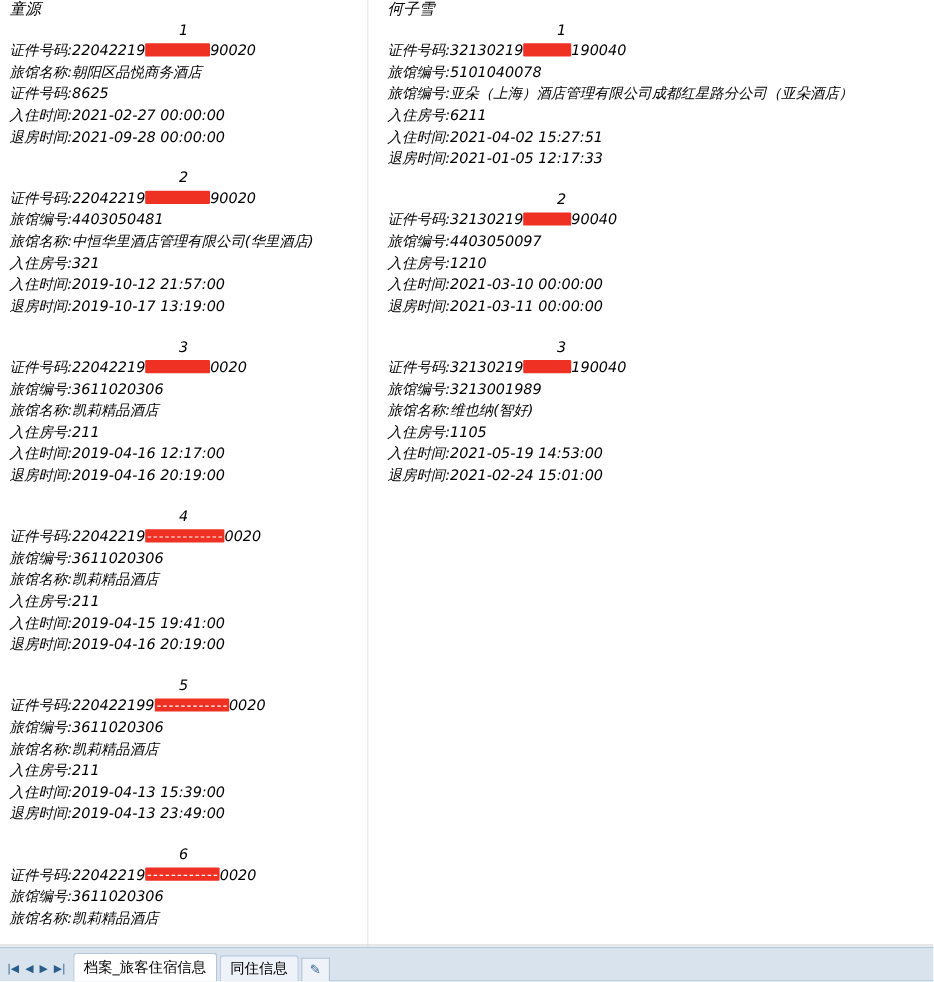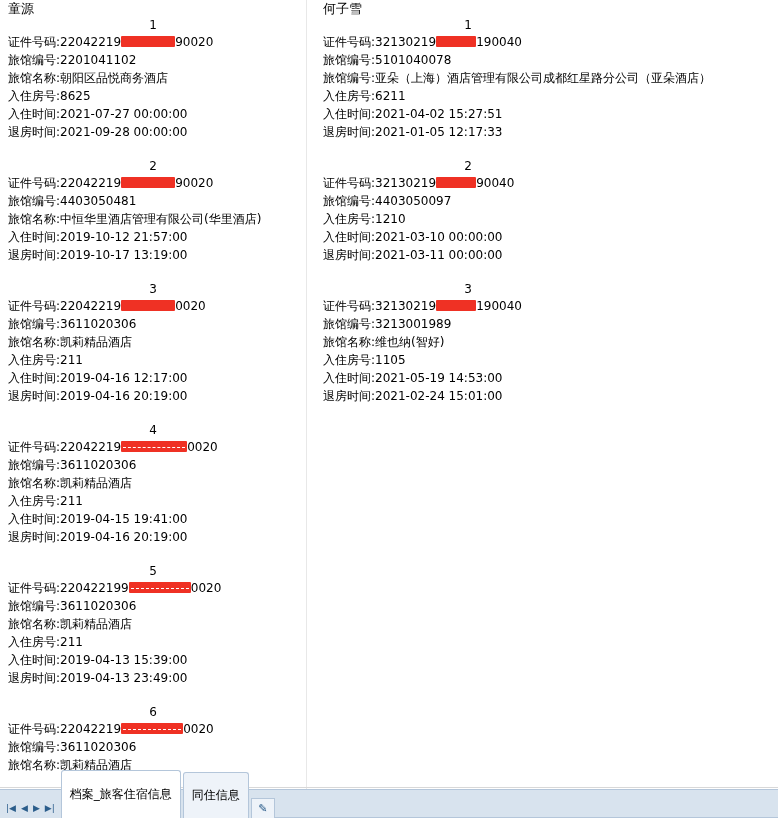--- a/index.html
+++ b/index.html
@@ -14,20 +14,21 @@
     font-size: 12px;
     color: #000000;
     position: relative;
     overflow: hidden;
   }
   .sheet {
     position: relative;
     width: 778px;
     height: 790px;
     overflow: hidden;
+    font-style: italic;
   }
   .col {
     position: absolute;
     top: 0;
     width: 466px;
   }
   .col-left { left: 8px; }
   .col-right { left: 313px; margin-left: 10px; }
   .person-name {
     font-size: 13px;
@@ -111,21 +112,21 @@
     line-height: 9px;
   }
   .tabs {
     display: flex;
     align-items: flex-end;
     height: 22px;
   }
   .tab {
     height: 21px;
     line-height: 21px;
-    padding: 12px 8px;
+    padding: 0 8px;
     font-size: 12px;
     background: #eef3f9;
     border: 1px solid #b4c6da;
     border-bottom: none;
     border-top-left-radius: 3px;
     border-top-right-radius: 3px;
     margin-right: 2px;
     color: #000;
     white-space: nowrap;
   }
@@ -157,32 +158,32 @@
 <body>
 
 <div class="sheet">
   <div class="vline" style="left:306px;"></div>
   <div class="hline" style="top:787px;"></div>
   <div class="col col-left">
       <div class="person-name">童源</div>
       <div class="record">
         <div class="rec-index">1</div>
         <div class="rec-line"><span>证件号码:22042219</span><span class="redact" style="width: 54px;"></span><span>90020</span></div>
-        <div class="rec-line">旅馆编号:2201041102</div>
         <div class="rec-line">旅馆名称:朝阳区品悦商务酒店</div>
-        <div class="rec-line">入住房号:8625</div>
-        <div class="rec-line">入住时间:2021-07-27 00:00:00</div>
+        <div class="rec-line">证件号码:8625</div>
+        <div class="rec-line">入住时间:2021-02-27 00:00:00</div>
         <div class="rec-line">退房时间:2021-09-28 00:00:00</div>
         <div class="rec-gap"></div>
       </div>
       <div class="record">
         <div class="rec-index">2</div>
         <div class="rec-line"><span>证件号码:22042219</span><span class="redact" style="width: 54px;"></span><span>90020</span></div>
         <div class="rec-line">旅馆编号:4403050481</div>
         <div class="rec-line">旅馆名称:中恒华里酒店管理有限公司(华里酒店)</div>
+        <div class="rec-line">入住房号:321</div>
         <div class="rec-line">入住时间:2019-10-12 21:57:00</div>
         <div class="rec-line">退房时间:2019-10-17 13:19:00</div>
         <div class="rec-gap"></div>
       </div>
       <div class="record">
         <div class="rec-index">3</div>
         <div class="rec-line"><span>证件号码:22042219</span><span class="redact" style="width: 54px;"></span><span>0020</span></div>
         <div class="rec-line">旅馆编号:3611020306</div>
         <div class="rec-line">旅馆名称:凯莉精品酒店</div>
         <div class="rec-line">入住房号:211</div>

